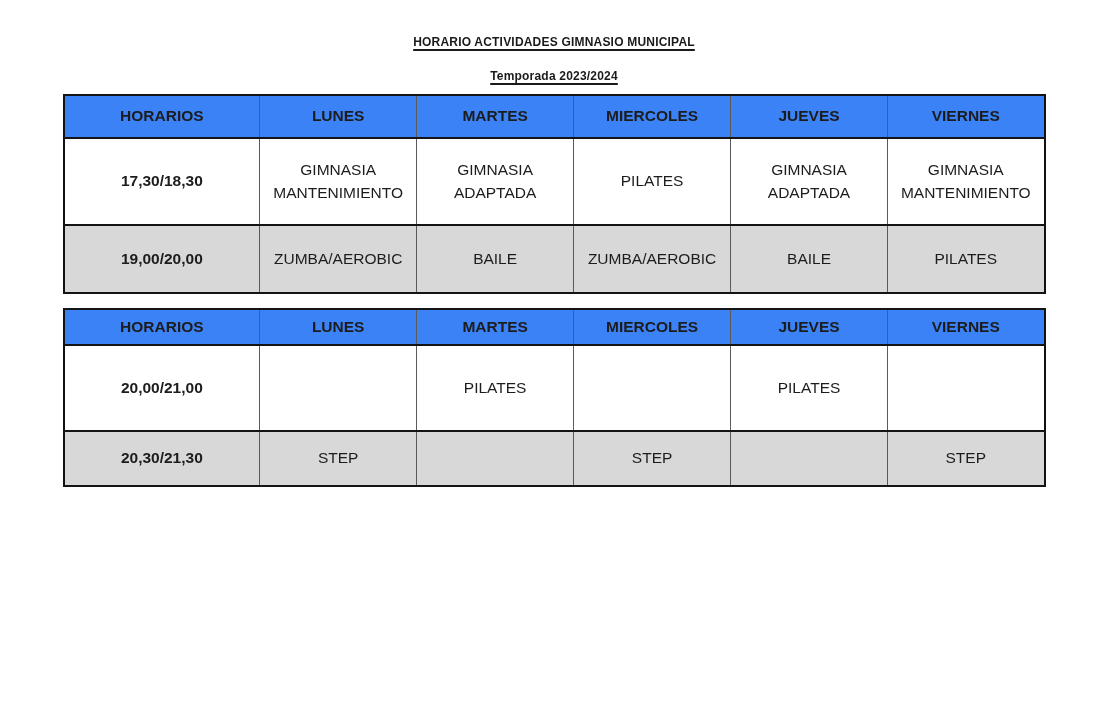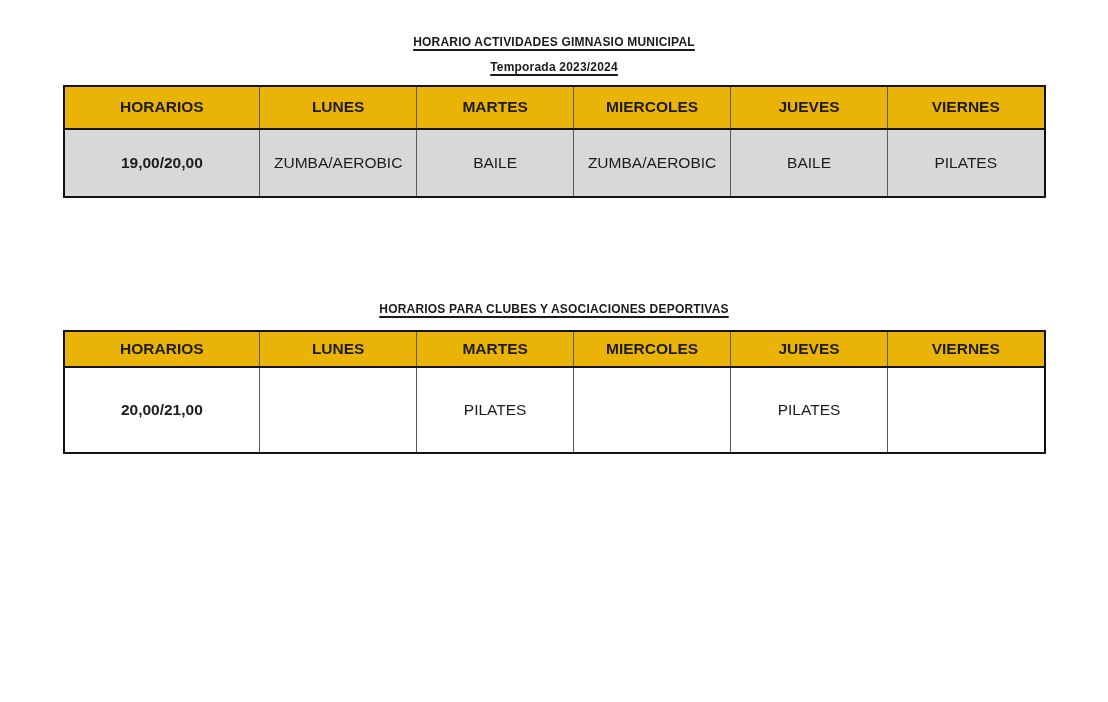--- a/index.html
+++ b/index.html
@@ -22,21 +22,21 @@
   .section-title {
     text-align: center;
     font-weight: bold;
     font-size: 12px;
     letter-spacing: 0.2px;
     text-decoration: underline;
     text-decoration-thickness: 2px;
     text-underline-offset: 3px;
     color: #1a1a1a;
   }
-  .doc-subtitle { margin-top: 11px; }
+  .doc-subtitle { margin-top: 20px; }
 
   table.schedule {
     border-collapse: collapse;
     table-layout: fixed;
     width: 983px;
     margin: 0 auto;
     border: 2px solid #111111;
   }
   table.schedule th,
   table.schedule td {
@@ -45,21 +45,21 @@
     border-top: 2px solid #141414;
     border-bottom: 2px solid #141414;
     text-align: center;
     vertical-align: middle;
     font-size: 15.5px;
     line-height: 1.45;
     padding: 2px 8px;
     color: #1c1c1c;
   }
   table.schedule th {
-    background: #eab308;
+    background: #3b82f6;
     font-weight: bold;
   }
   table.schedule col.c-time { width: 20%; }
   table.schedule col.c-day  { width: 16%; }
   td.time-cell { font-weight: bold; }
   tr.shaded td { background: #d8d8d8; }
 
   #table-activities { margin-top: 11px; }
   #table-activities tr.hdr   { height: 43px; }
   #table-activities tr.row-1 { height: 87px; }
@@ -93,32 +93,39 @@
       <tr class="hdr">
         <th>HORARIOS</th>
         <th>LUNES</th>
         <th>MARTES</th>
         <th>MIERCOLES</th>
         <th>JUEVES</th>
         <th>VIERNES</th>
       </tr>
     </thead>
     <tbody>
+      <tr class="row-1">
+        <td class="time-cell">17,30/18,30</td>
+        <td>GIMNASIA MANTENIMIENTO</td>
+        <td>GIMNASIA ADAPTADA</td>
+        <td>PILATES</td>
+        <td>GIMNASIA ADAPTADA</td>
+        <td>GIMNASIA MANTENIMIENTO</td>
+      </tr>
       <tr class="row-2 shaded">
         <td class="time-cell">19,00/20,00</td>
         <td>ZUMBA/AEROBIC</td>
         <td>BAILE</td>
         <td>ZUMBA/AEROBIC</td>
         <td>BAILE</td>
         <td>PILATES</td>
       </tr>
     </tbody>
   </table>
 
-  <div class="section-title">HORARIOS PARA CLUBES Y ASOCIACIONES DEPORTIVAS</div>
 
   <table class="schedule" id="table-clubs">
     <colgroup>
       <col class="c-time">
         <col class="c-day">
         <col class="c-day">
         <col class="c-day">
         <col class="c-day">
         <col class="c-day">
     </colgroup>
@@ -134,16 +141,24 @@
     </thead>
     <tbody>
       <tr class="row-1">
         <td class="time-cell">20,00/21,00</td>
         <td></td>
         <td>PILATES</td>
         <td></td>
         <td>PILATES</td>
         <td></td>
       </tr>
+      <tr class="row-2 shaded">
+        <td class="time-cell">20,30/21,30</td>
+        <td>STEP</td>
+        <td></td>
+        <td>STEP</td>
+        <td></td>
+        <td>STEP</td>
+      </tr>
     </tbody>
   </table>
 
 </div>
 
 </body></html>

